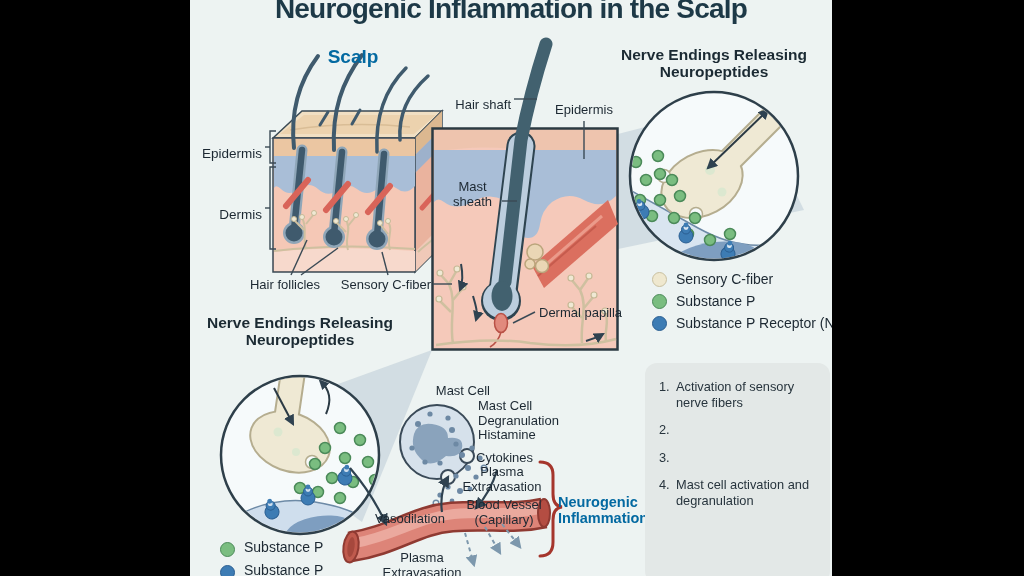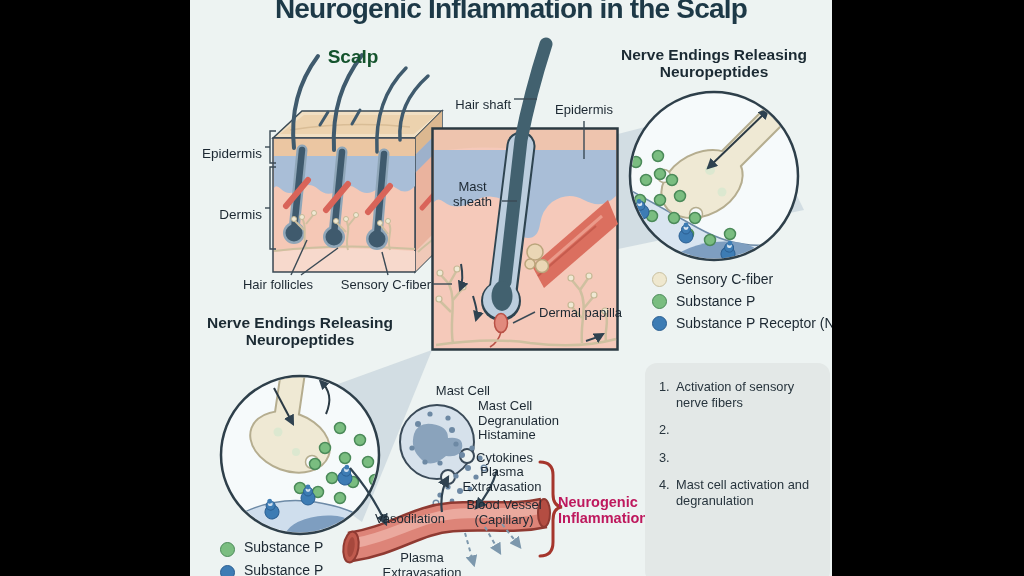--- a/index.html
+++ b/index.html
@@ -7,25 +7,25 @@
             font-family:"Liberation Sans",sans-serif;}
   .bar{position:absolute;top:0;height:576px;background:#000;}
   .bar.left{left:0;width:190px;}
   .bar.right{left:832px;width:192px;}
   .stage{position:absolute;left:190px;top:0;width:642px;height:576px;background:#edf3f2;overflow:hidden;}
   .stage svg{position:absolute;left:0;top:0;}
   .lbl{position:absolute;color:#1c2832;font-size:13px;line-height:1.12;text-align:center;}
   .title{position:absolute;left:0;right:0;top:-7px;text-align:center;font-size:28px;font-weight:700;
          color:#1d3947;letter-spacing:-0.8px;}
   .h-scalp{position:absolute;left:108px;top:46px;width:110px;text-align:center;font-size:19px;
-           font-weight:700;color:#14532d;}
+           font-weight:700;color:#0369a1;}
   .h-inset{position:absolute;font-size:15.5px;font-weight:700;color:#1b2a33;text-align:center;line-height:1.12;}
   .right-align{text-align:right;margin-top:6px;}
   .left-align{text-align:left;}
-  .red{color:#be185d;font-weight:700;font-size:14.5px;}
+  .red{color:#0369a1;font-weight:700;font-size:14.5px;}
   .legend{position:absolute;}
   .legend .row{display:flex;align-items:center;margin-bottom:6px;}
   .legend .dot{width:13px;height:13px;border-radius:50%;margin-right:9px;flex:0 0 auto;}
   .legend .txt{font-size:14px;color:#1c2832;white-space:nowrap;}
   .legend.wrap .txt{white-space:normal;width:100px;line-height:1.1;}
   .legend.wrap .row{align-items:flex-start;}
   .legend.wrap .dot{margin-top:2px;}
   .dot-cream{background:#efe8cf;border:1.5px solid #c9c0a0;}
   .dot-green{background:#7abd80;border:1.5px solid #4b8a59;}
   .dot-blue{background:#3d7cb4;border:1.5px solid #2b5f92;}
@@ -376,21 +376,21 @@
       </g>
 
       <path d="M350,462 Q363,462 363,475 L363,494 Q363,506 372,507 Q363,508 363,520 L363,542 Q363,556 350,556" stroke="#a5352c" stroke-width="3" fill="none" stroke-linecap="round"></path>
     </svg>
 
     <div class="title">Neurogenic Inflammation in the Scalp</div>
     <div class="h-scalp">Scalp</div>
 
     <div class="lbl right-align" style="left:8px;top:140px;width:64px;font-size:13.5px;">Epidermis</div>
     <div class="lbl right-align" style="left:8px;top:201px;width:64px;font-size:13.5px;">Dermis</div>
-    <div class="lbl" style="left:38px;top:278px;width:100px;">Hair follicles</div>
+    <div class="lbl" style="left:45px;top:278px;width:100px;">Hair follicles</div>
     <div class="lbl" style="left:146px;top:278px;width:100px;">Sensory C-fiber</div>
 
     <div class="lbl right-align" style="left:255px;top:92px;width:66px;">Hair shaft</div>
     <div class="lbl" style="left:358px;top:103px;width:72px;">Epidermis</div>
     <div class="lbl" style="left:255px;top:180px;width:55px;">Mast sheath</div>
     <div class="lbl left-align" style="left:349px;top:306px;width:85px;">Dermal papilla</div>
 
     <div class="h-inset" style="left:424px;top:46px;width:200px;">Nerve Endings Releasing Neuropeptides</div>
     <div class="h-inset" style="left:10px;top:314px;width:200px;">Nerve Endings Releasing Neuropeptides</div>
 

